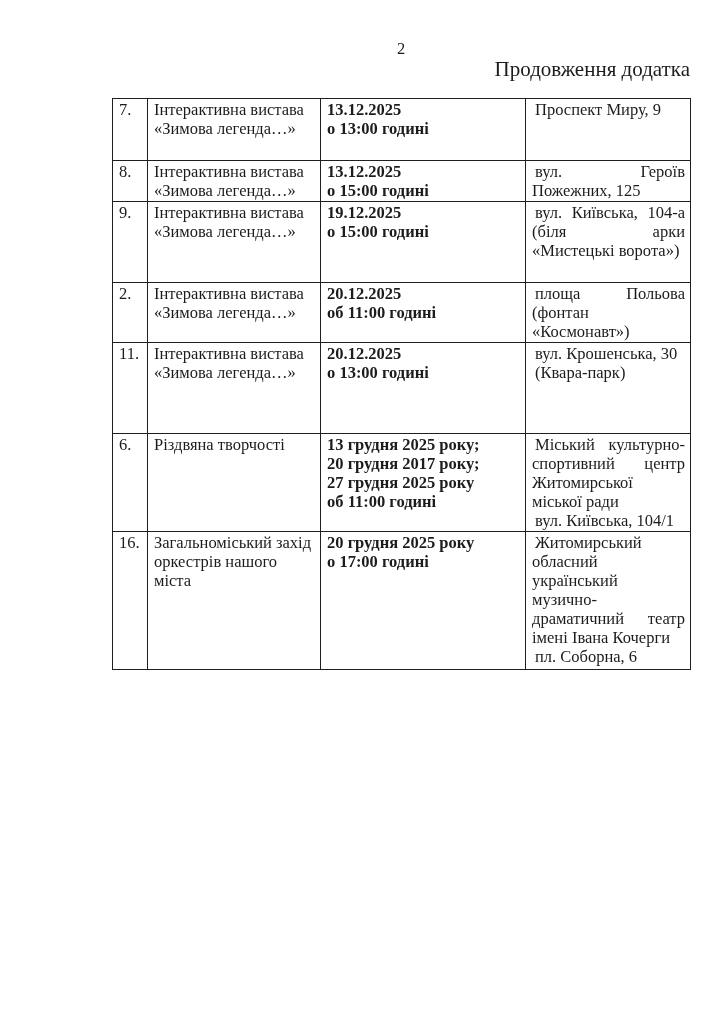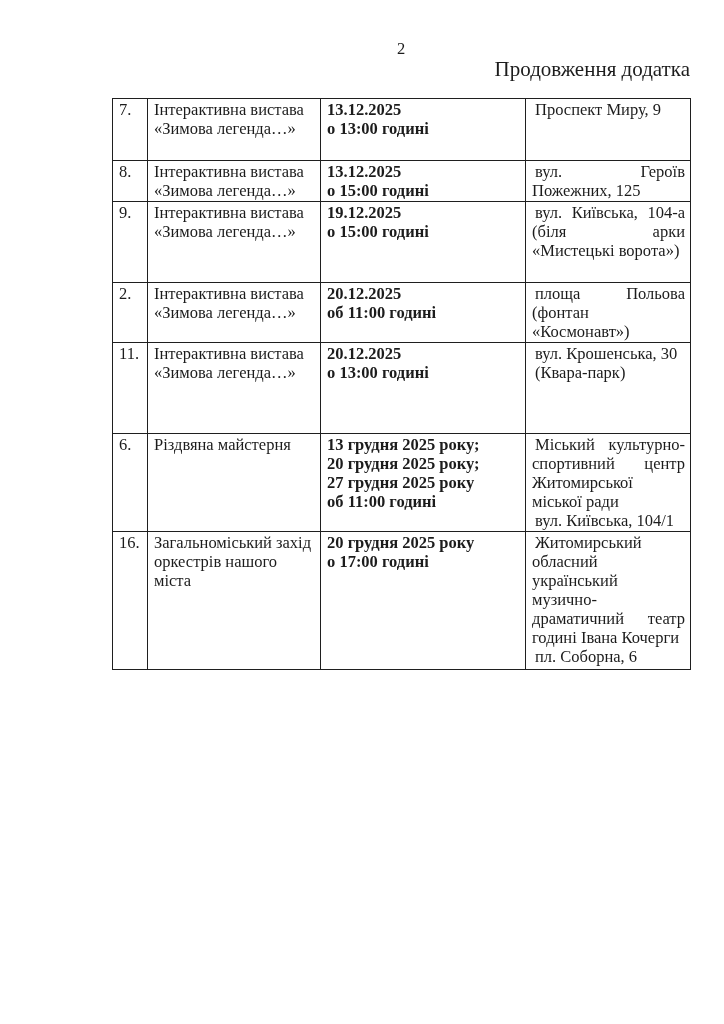--- a/index.html
+++ b/index.html
@@ -161,45 +161,45 @@
           <td class="loc-cell">
             <p>вул. Крошенська, 30</p>
             <p>(Квара-парк)</p>
           </td>
         </tr>
         <tr class="r8">
           <td class="num-cell">
             <p>6.</p>
           </td>
           <td class="event-cell">
-            <p>Різдвяна майстерня</p>
+            <p>Різдвяна творчості</p>
           </td>
           <td class="date-cell">
             <p>13 грудня 2025 року;</p>
-            <p>20 грудня 2025 року;</p>
+            <p>20 грудня 2017 року;</p>
             <p>27 грудня 2025 року</p>
             <p>об 11:00 годині</p>
           </td>
           <td class="loc-cell">
             <p>Міський культурно-спортивний центр Житомирської міської ради</p>
             <p>вул. Київська, 104/1</p>
           </td>
         </tr>
         <tr class="r9">
           <td class="num-cell">
             <p>16.</p>
           </td>
           <td class="event-cell">
             <p>Загальноміський захід оркестрів нашого міста</p>
           </td>
           <td class="date-cell">
             <p>20 грудня 2025 року</p>
             <p>о 17:00 годині</p>
           </td>
           <td class="loc-cell">
-            <p>Житомирський обласний український музично-драматичний театр годині Івана Кочерги</p>
+            <p>Житомирський обласний український музично-драматичний театр імені Івана Кочерги</p>
             <p>пл. Соборна, 6</p>
           </td>
         </tr>
       </tbody>
   </table>
 
 </div>
 
 </body></html>

